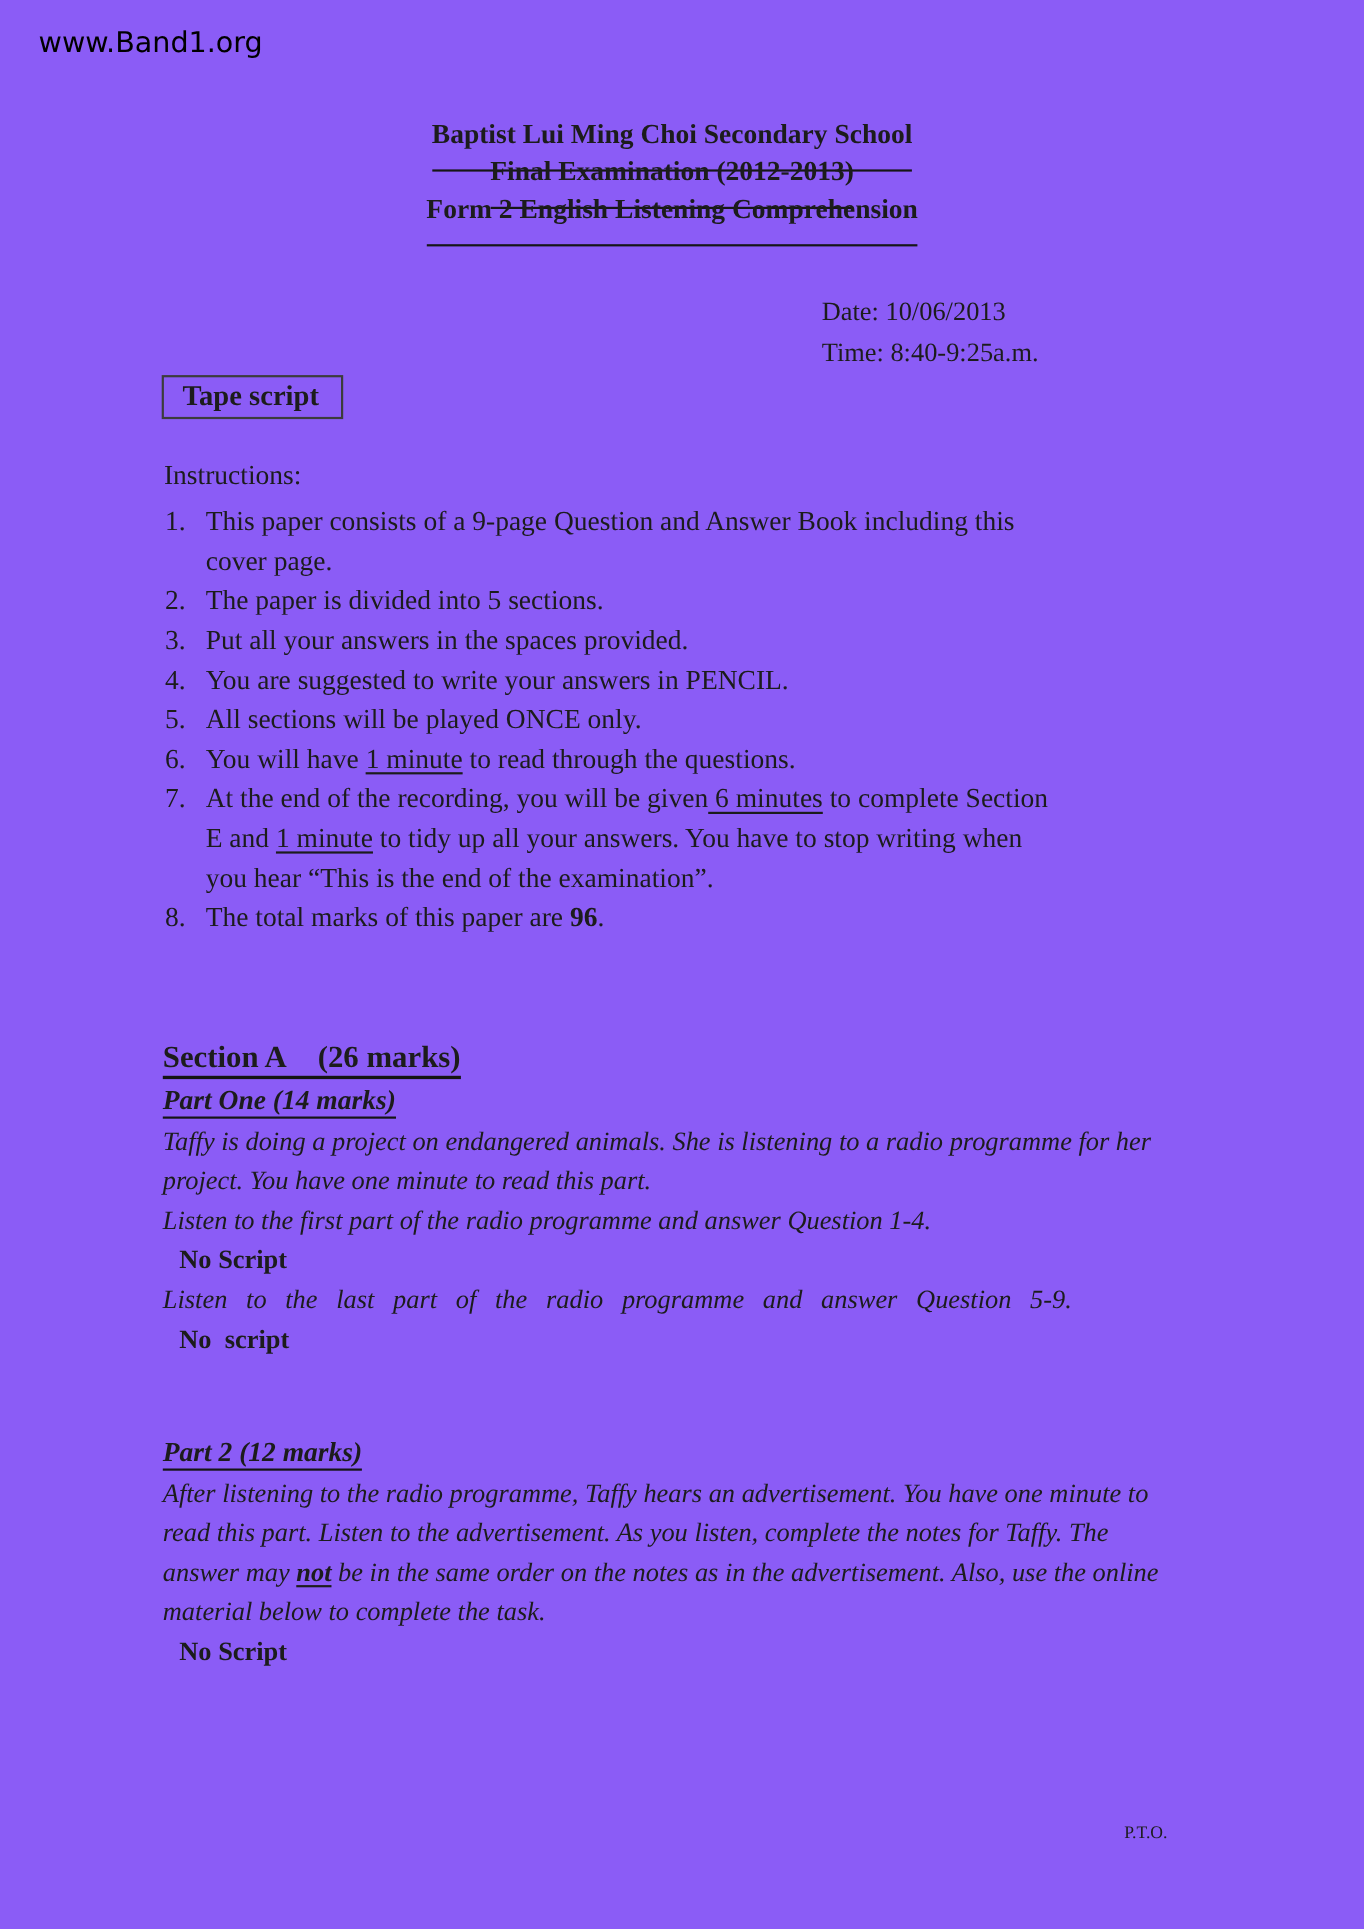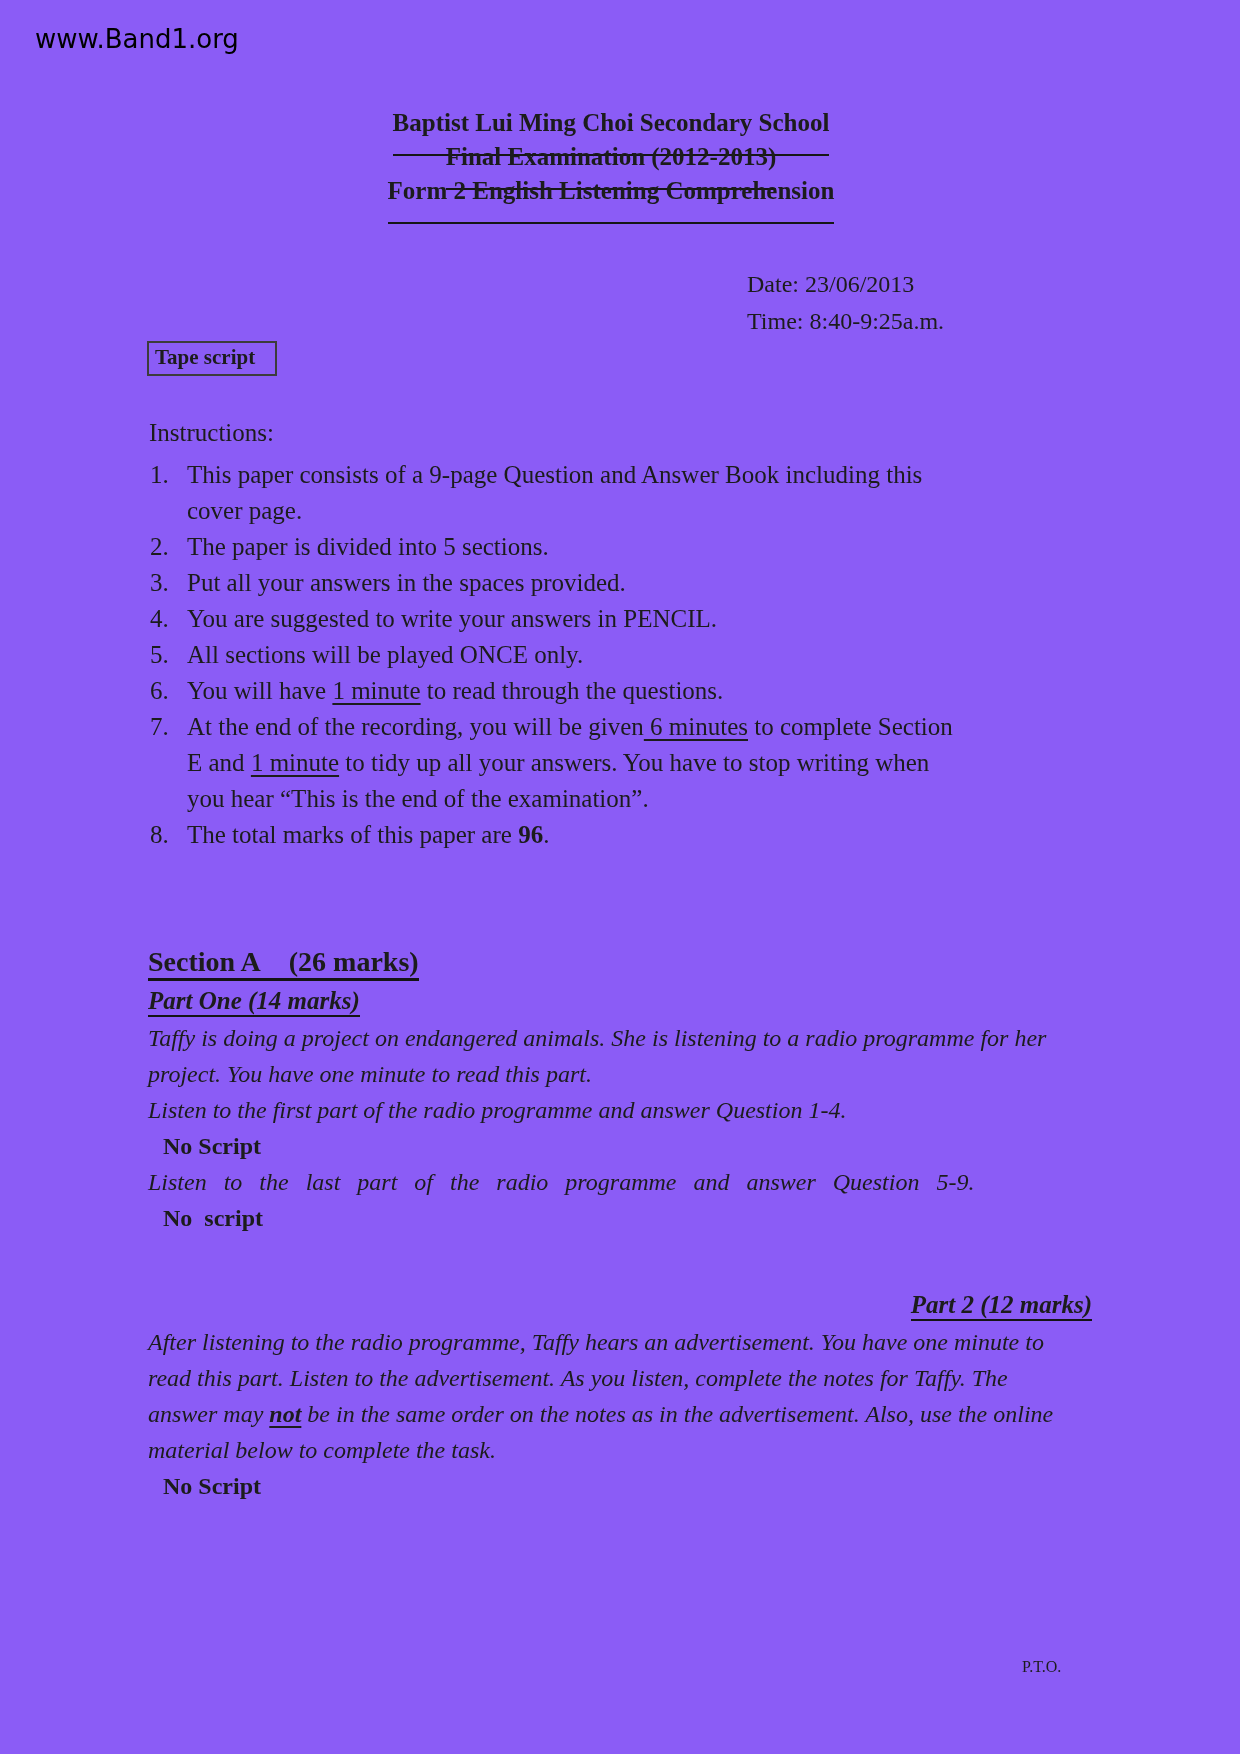--- a/index.html
+++ b/index.html
@@ -30,63 +30,63 @@
   }
   .titles .tl{margin:0 0 0 0;}
   .titles .tl span{border-bottom:2px solid #161616;padding-bottom:18px;}
   .datetime{
     position:absolute;left:747px;top:266px;
     font-size:24px;line-height:37px;
   }
   .tapebox{
     position:absolute;left:147px;top:341px;
     border:2px solid #3c3c3c;
-    padding:2px 20px 4px 6px;
-    font-size:21px;font-weight:bold;
+    padding:2px 20px 4px 17px;
+    font-size:26px;font-weight:bold;
   }
   .instr-label{position:absolute;left:149px;top:419px;font-size:25px;}
   .instr{
     position:absolute;left:150px;top:457px;width:930px;
     font-size:25px;line-height:36px;
   }
   .instr .row{display:flex;}
   .instr .num{flex:0 0 37px;width:37px;}
   .instr .txt{flex:1;white-space:pre-wrap;}
   .secA{
     position:absolute;left:148px;top:942px;width:944px;
     font-size:24px;line-height:36px;
   }
   .sec-head{font-size:28px;font-weight:bold;line-height:40px;}
   .sec-head span{border-bottom:3px solid #141414;padding-bottom:1px;}
   .part-head{font-size:25px;font-weight:bold;font-style:italic;line-height:38px;}
   .part-head span{border-bottom:2px solid #141414;padding-bottom:1px;}
   .ital{font-style:italic;white-space:pre-wrap;}
   .justline{font-style:italic;word-spacing:11px;}
   .noscript{font-weight:bold;padding-left:15px;white-space:pre-wrap;}
-  .part2-head{margin-top:50px;text-align:right;}
+  .part2-head{margin-top:66px;}
   .u{text-decoration:underline;text-decoration-thickness:2px;text-underline-offset:4px;margin-top:13px;}
   .b{font-weight:bold;}
   .pto{position:absolute;left:1022px;top:1658px;font-size:16px;}
 </style>
 </head>
 <body>
 
 <div class="page">
 
   <div class="watermark">www.Band1.org</div>
 
 
   <div class="titles">
     <div class="tl"><span>Baptist Lui Ming Choi Secondary School</span></div>
     <div class="tl"><span>Final Examination (2012-2013)</span></div>
     <div class="tl"><span>Form 2 English Listening Comprehension</span></div>
   </div>
 
   <div class="datetime">
-    <div>Date: 23/06/2013</div>
+    <div>Date: 10/06/2013</div>
     <div>Time: 8:40-9:25a.m.</div>
   </div>
 
   <div class="tapebox">Tape script</div>
 
   <div class="instr-label">Instructions:</div>
 
   <div class="instr">
     <div class="row">
       <div class="num">1.</div>

